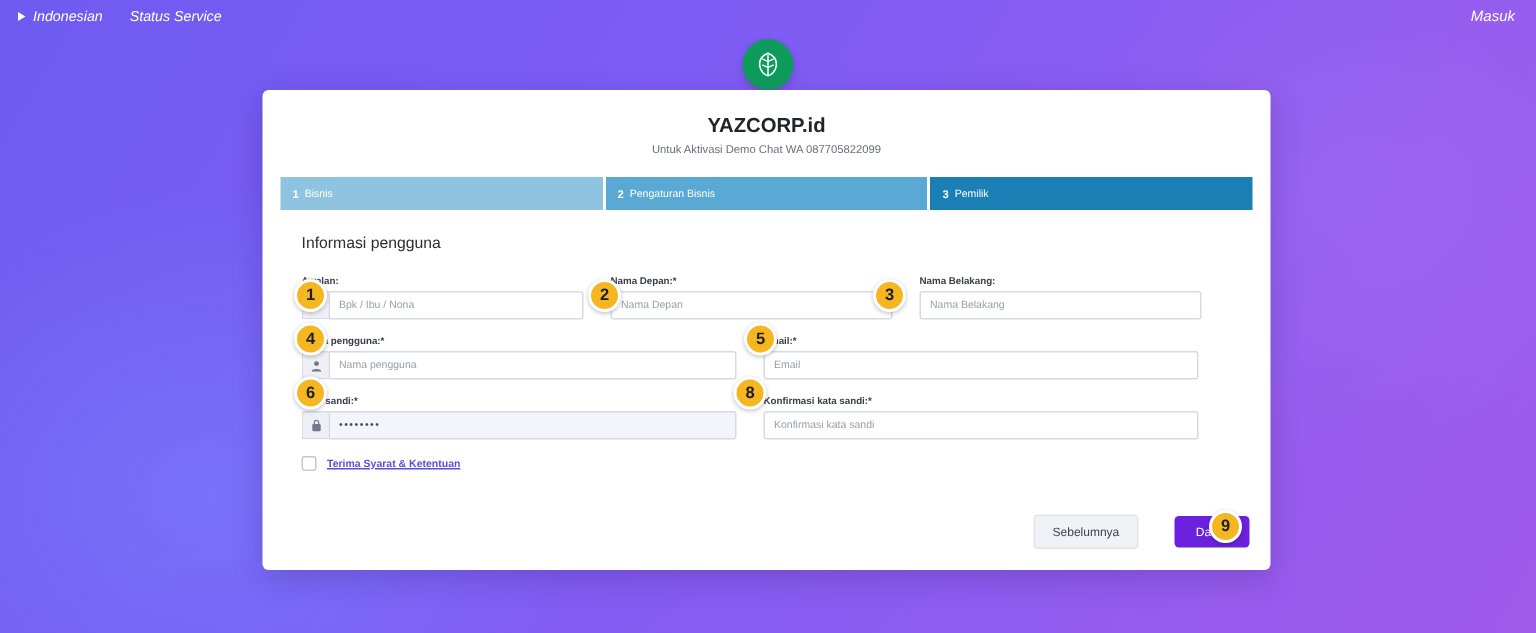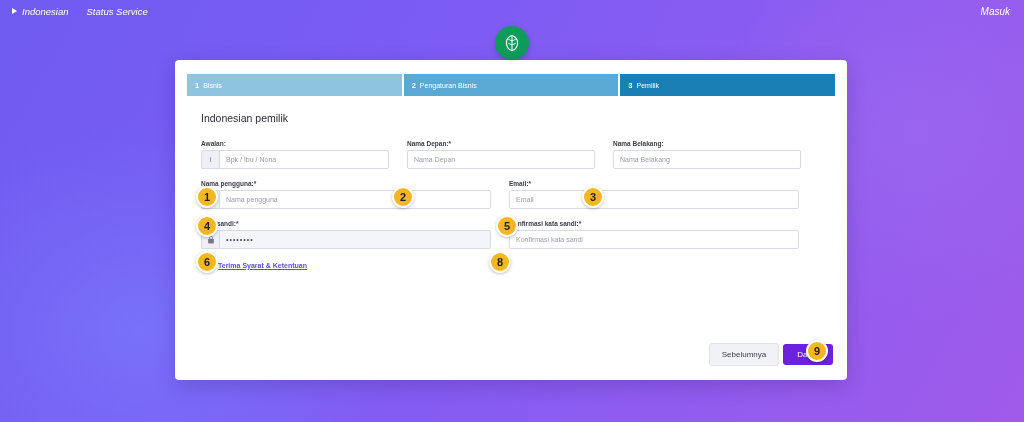--- a/index.html
+++ b/index.html
@@ -117,21 +117,21 @@
     width: 10px; height: 10px; border: 1px solid #c6c8d4; border-radius: 2px;
     background: #fff; margin-right: 7px;
   }
   .terms-link {
     font-size: 7px; color: #5a4fd6; text-decoration: underline; font-weight: bold;
   }
 
   
   .card-footer {
     position: absolute; right: 14px; bottom: 14px;
-    display: flex; align-items: center; gap: 4px;
+    display: flex; align-items: center; gap: 24px;
   }
   .btn-prev {
     background: #f1f2f6; color: #3e4050; border: 1px solid #e2e3ea;
     font-size: 8px; padding: 6px 12px; border-radius: 3px;
   }
   .btn-submit {
     background: #6b21dd; color: #fff; border: none;
     font-size: 8px; padding: 6px 14px; border-radius: 3px;
   }
 
@@ -161,38 +161,40 @@
 
 <div class="logo-wrap">
   <svg width="20" height="20" viewBox="0 0 20 20">
     <path d="M10 2.5 C6 4 4 7 4.5 11 C5 14.5 7.5 17 10 17.5 C12.5 17 15 14.5 15.5 11 C16 7 14 4 10 2.5 Z" fill="none" stroke="#ffffff" stroke-width="1.1"></path>
     <path d="M10 3.5 L10 17" stroke="#ffffff" stroke-width="1"></path>
     <path d="M10 8 L6.2 6.2 M10 8 L13.8 6.2 M10 12 L6.2 10.2 M10 12 L13.8 10.2" stroke="#ffffff" stroke-width="0.9"></path>
   </svg>
 </div>
 
 <div class="card">
+  <div class="card-title">YAZCORP.id</div>
+  <div class="card-sub">Untuk Aktivasi Demo Chat WA 087705822099</div>
 
   <div class="steps">
     <div class="step">
       <span class="num">1</span>
       <span>Bisnis</span>
     </div>
     <div class="step mid">
       <span class="num">2</span>
       <span>Pengaturan Bisnis</span>
     </div>
     <div class="step active">
       <span class="num">3</span>
       <span>Pemilik</span>
     </div>
   </div>
 
   <div class="form-area">
-    <div class="section-title">Indonesian pemilik</div>
+    <div class="section-title">Informasi pengguna</div>
 
     <div class="row">
       <div class="field w-awalan">
         <div class="lbl">Awalan:</div>
         <div class="inp-wrap">
           <div class="addon">i</div>
           <div class="inp with-addon">Bpk / Ibu / Nona</div>
         </div>
       </div>
       <div class="field w-depan">

